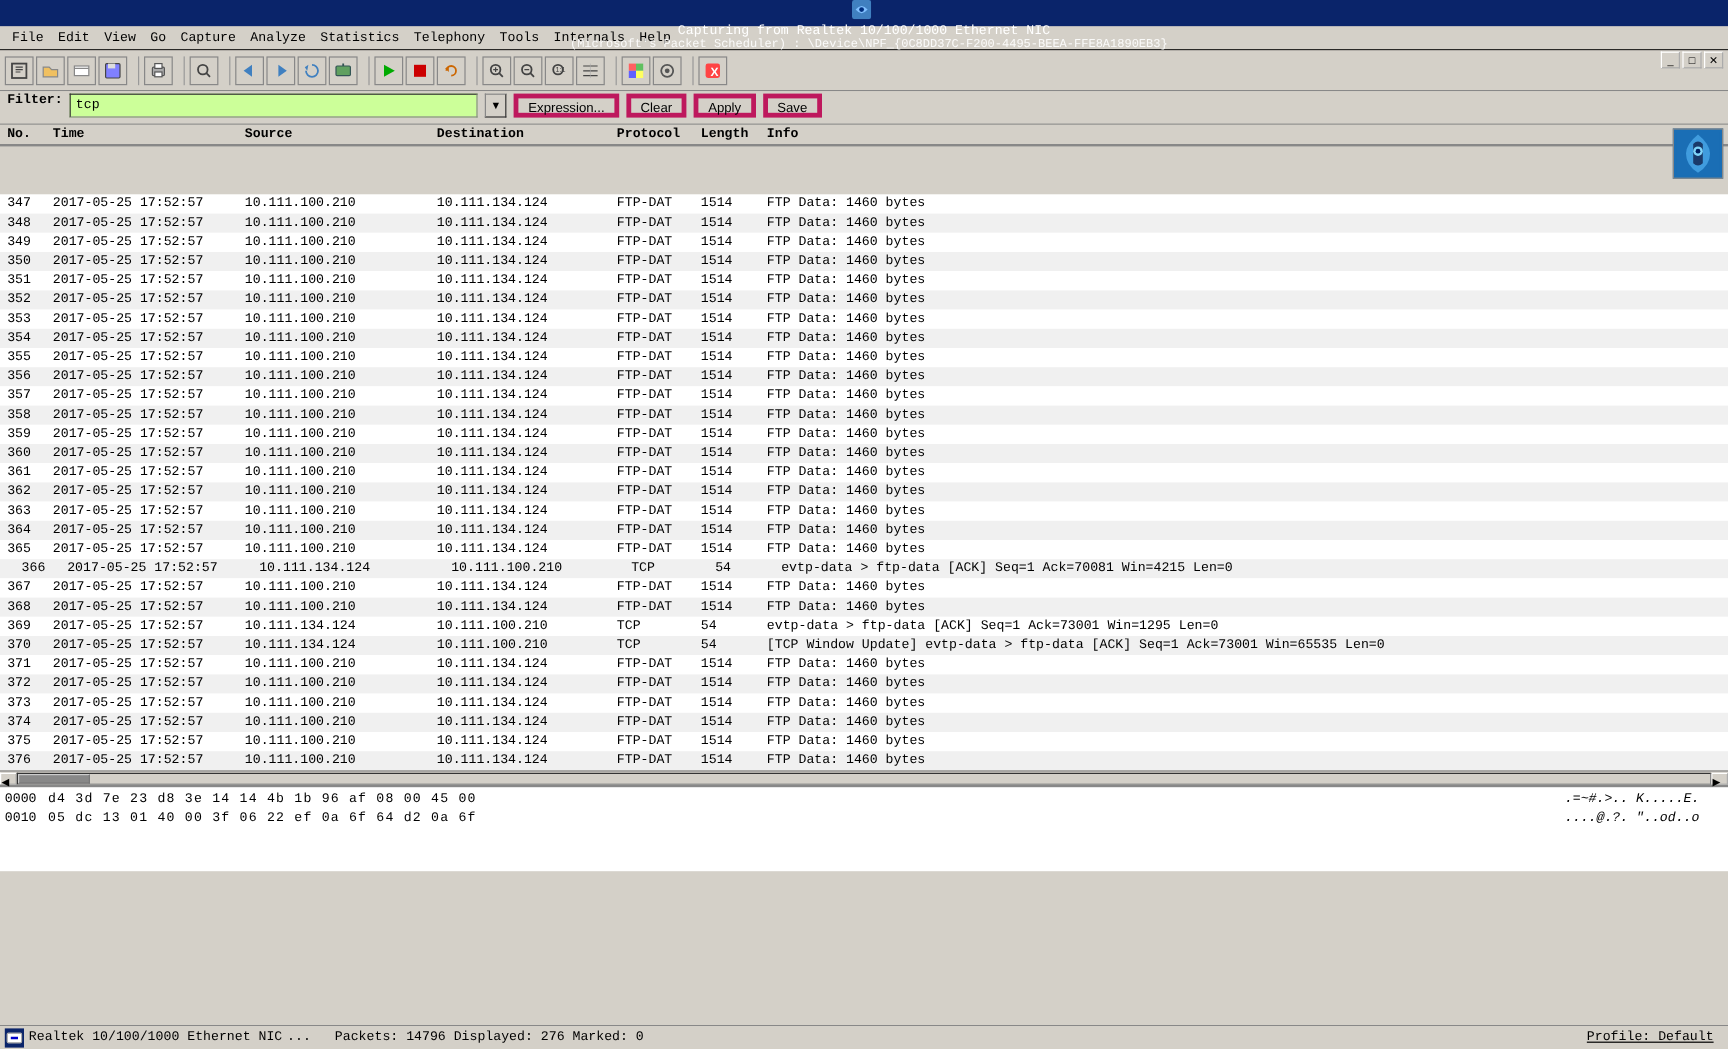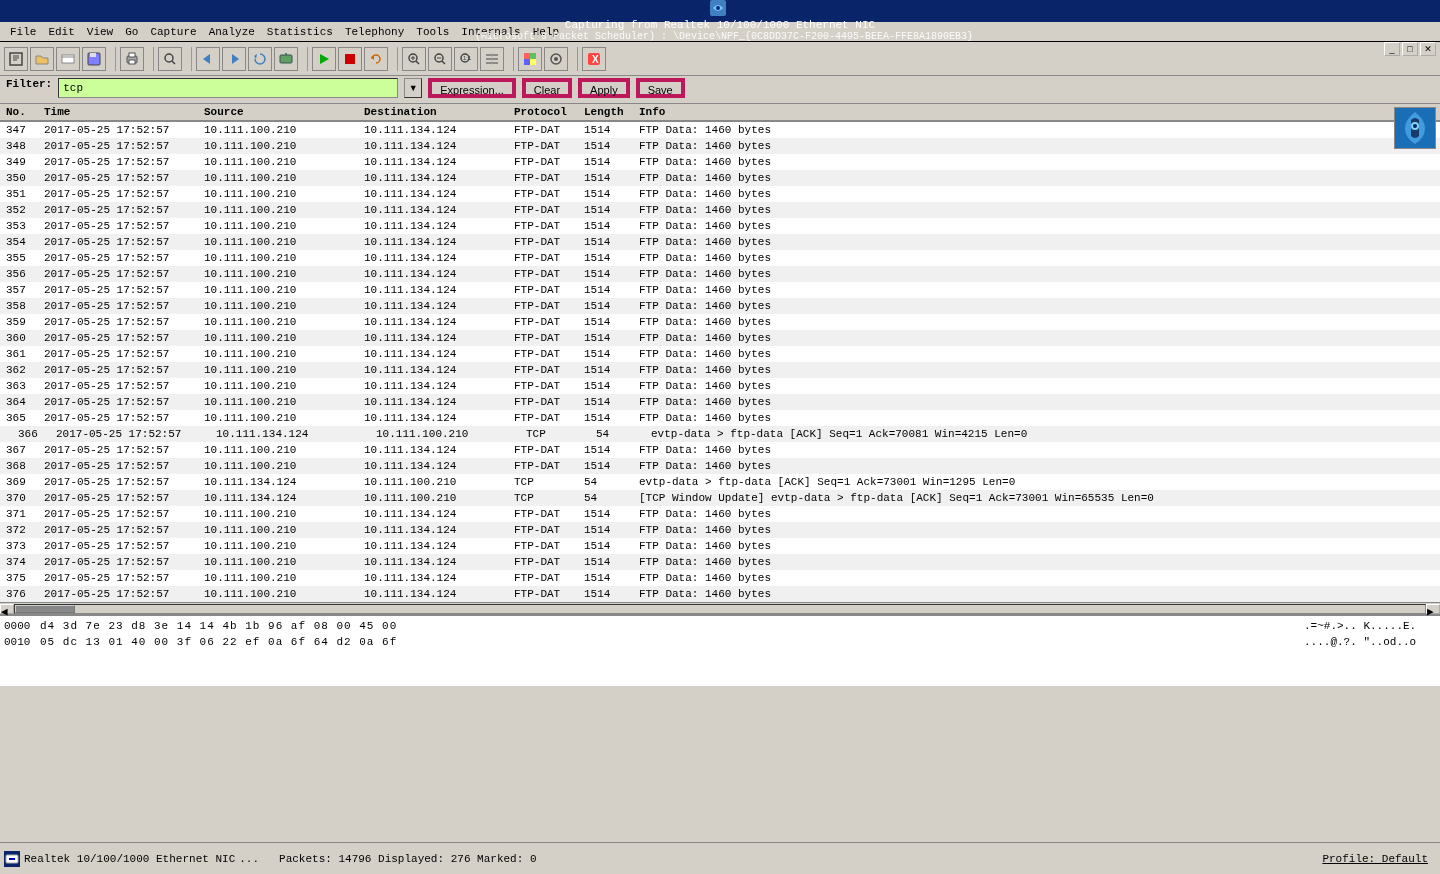--- a/index.html
+++ b/index.html
@@ -124,20 +124,21 @@
     .col-dest { width: 150px; min-width: 150px; }
     .col-proto { width: 70px; min-width: 70px; }
     .col-len { width: 55px; min-width: 55px; }
     .col-info { flex: 1; }
     
     #packet-list {
       height: 480px;
       overflow-y: scroll;
       overflow-x: hidden;
       background: #fff;
+      margin-top: 40px;
     }
     .packet-row {
       display: flex;
       align-items: center;
       height: 16px;
       font-size: 11px;
       padding: 0 4px;
       border-bottom: none;
       white-space: nowrap;
     }
@@ -163,28 +164,29 @@
       color: #000;
       width: 36px;
     }
     .hex-bytes {
       flex: 1;
       letter-spacing: 1px;
     }
     .hex-ascii {
       width: 140px;
       padding-left: 8px;
+      font-style: italic;
     }
     
     #statusbar {
       position: fixed;
       bottom: 0;
       left: 0;
       right: 0;
-      height: 32px;
+      height: 20px;
       background: #d4d0c8;
       border-top: 1px solid #888;
       display: flex;
       align-items: center;
       font-size: 11px;
       padding: 0 4px;
     }
     #statusbar .sb-left {
       display: flex;
       align-items: center;

